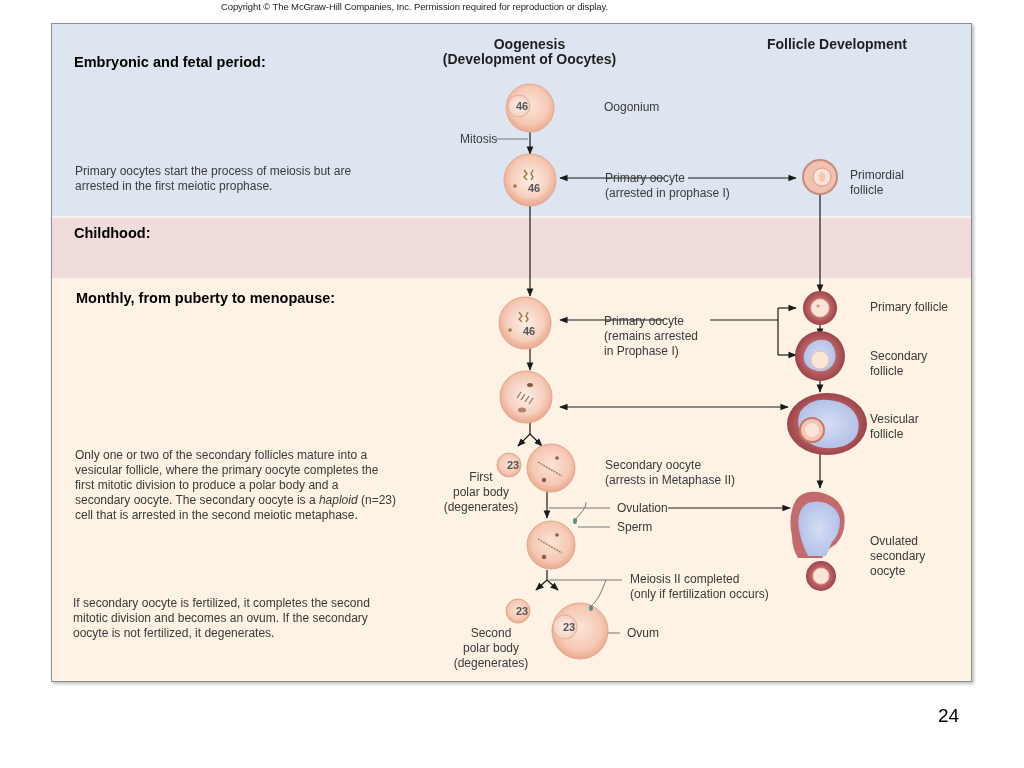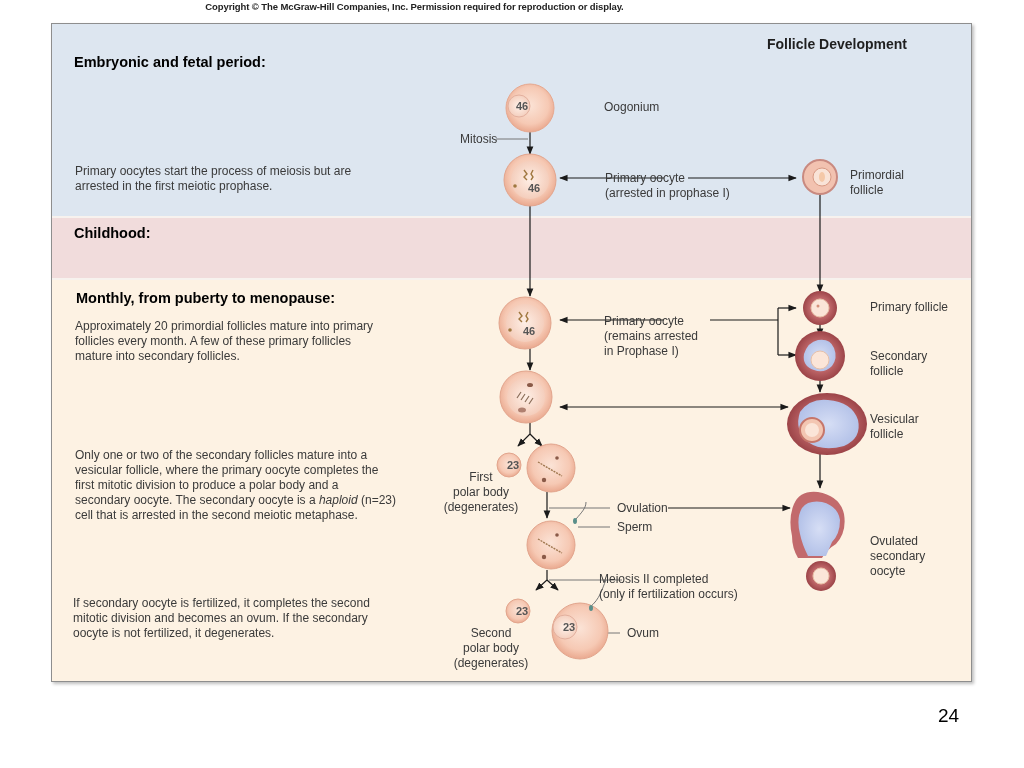--- a/index.html
+++ b/index.html
@@ -1,19 +1,19 @@
 <!DOCTYPE html>
 <html><head>
 <meta charset="utf-8">
 <style>
   html, body { margin:0; padding:0; }
   body { width:1024px; height:768px; background:#ffffff; position:relative; overflow:hidden;
          font-family:"Liberation Sans", sans-serif; color:#2b2b2b; }
   .copyright { position:absolute; left:0; width:829px; top:1px; text-align:center;
-               font-size:9.5px; font-weight:bold; color:#222; letter-spacing:-0.1px; }
+               font-size:9.5px; font-weight:normal; color:#222; letter-spacing:-0.1px; }
   .frame { position:absolute; left:51px; top:23px; width:919px; height:657px;
            border:1px solid #8e8e8e; box-shadow:2px 2px 3px rgba(0,0,0,0.25); overflow:hidden; }
   .band { position:absolute; left:0; width:919px; }
   .band-embryo { top:0; height:192px; background:#dde6f0; }
   .band-child  { top:194px; height:60px; background:#f1dcdc; }
   .band-puberty{ top:256px; height:401px; background:#fdf2e3; }
   .sep { position:absolute; left:0; width:919px; height:2px; background:#f7f2ee; }
   .txt { position:absolute; font-size:12px; line-height:15px; color:#3a3a3a; }
   .hdr { position:absolute; font-size:14.5px; font-weight:bold; color:#000000; }
   .colhdr { position:absolute; font-size:14px; font-weight:bold; color:#1f1f1f; text-align:center; line-height:15px; }
@@ -33,24 +33,27 @@
   <div class="band band-child"></div>
   <div class="sep" style="top:254px"></div>
   <div class="band band-puberty"></div>
 
   <div class="hdr" style="left:22px;top:30px">Embryonic and fetal period:</div>
   <div class="txt" style="left:23px;top:140px;width:300px">Primary oocytes start the process of meiosis but are arrested in the first meiotic prophase.</div>
 
   <div class="hdr" style="left:22px;top:201px">Childhood:</div>
 
   <div class="hdr" style="left:24px;top:266px">Monthly, from puberty to menopause:</div>
-  <div class="txt" style="left:23px;top:295px;width:300px">Approximately 20 primordial follicles mature into primary follicles every month. A few of these primary follicles mature into secondary follicles.</div>
   <div class="txt" style="left:23px;top:424px;width:322px"><span>Only one or two of the secondary follicles mature into a vesicular follicle, where the primary oocyte completes the first mitotic division to produce a polar body and a secondary oocyte. The secondary oocyte is a </span><i>haploid</i><span> (n=23) cell that is arrested in the second meiotic metaphase.</span></div>
   <div class="txt" style="left:21px;top:572px;width:310px">If secondary oocyte is fertilized, it completes the second mitotic division and becomes an ovum. If the secondary oocyte is not fertilized, it degenerates.</div>
 
+  <div class="colhdr" style="left:380px;top:13px;width:195px">
+    <div>Oogenesis</div>
+    <div>(Development of Oocytes)</div>
+  </div>
   <div class="colhdr" style="left:700px;top:13px;width:170px">Follicle Development</div>
 
   <svg class="diagram" width="919" height="657" viewBox="0 0 919 657">
     <defs>
       <radialGradient id="cellG" cx="50%" cy="45%" r="55%">
         <stop offset="0%" stop-color="#fbe3d6"></stop>
         <stop offset="70%" stop-color="#f6c9b4"></stop>
         <stop offset="100%" stop-color="#eaa98f"></stop>
       </radialGradient>
       <radialGradient id="nucG" cx="50%" cy="50%" r="50%">
@@ -220,28 +223,32 @@
   </div>
   <div class="lbl" style="left:812px;top:388px">
     <div>Vesicular</div>
     <div>follicle</div>
   </div>
   <div class="lbl c" style="left:380px;top:446px;width:86px">
     <div>First</div>
     <div>polar body</div>
     <div>(degenerates)</div>
   </div>
+  <div class="lbl" style="left:547px;top:434px">
+    <div>Secondary oocyte</div>
+    <div>(arrests in Metaphase II)</div>
+  </div>
   <div class="lbl" style="left:559px;top:477px">Ovulation</div>
   <div class="lbl" style="left:559px;top:496px">Sperm</div>
   <div class="lbl" style="left:812px;top:510px">
     <div>Ovulated</div>
     <div>secondary</div>
     <div>oocyte</div>
   </div>
-  <div class="lbl" style="left:541px;top:548px">
+  <div class="lbl" style="left:572px;top:548px">
     <div>Meiosis II completed</div>
     <div>(only if fertilization occurs)</div>
   </div>
   <div class="lbl c" style="left:390px;top:602px;width:86px">
     <div>Second</div>
     <div>polar body</div>
     <div>(degenerates)</div>
   </div>
   <div class="lbl" style="left:569px;top:602px">Ovum</div>
 </div>

